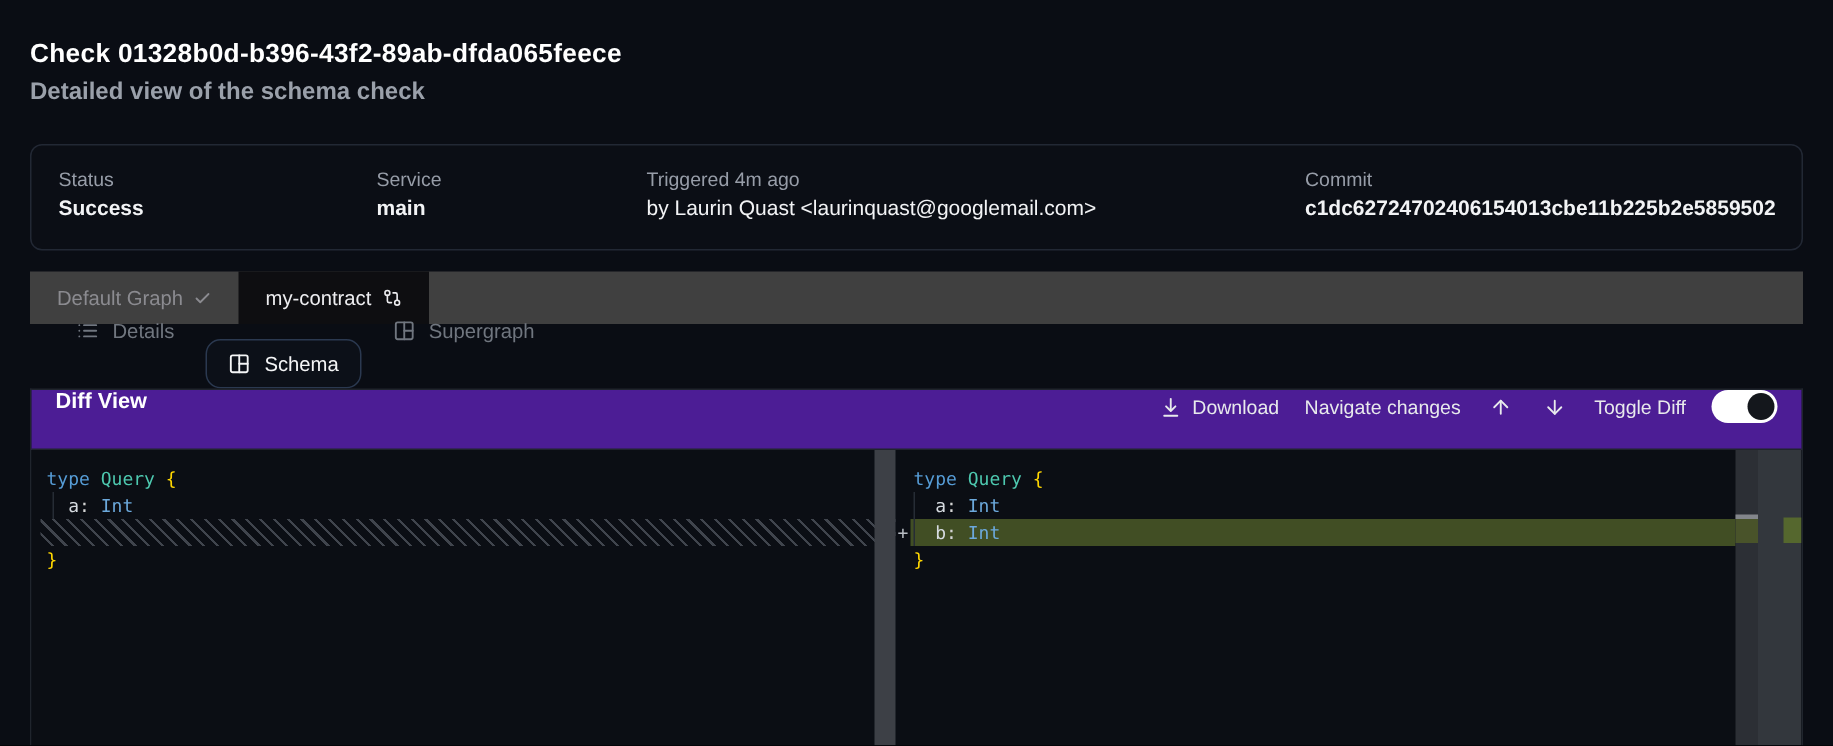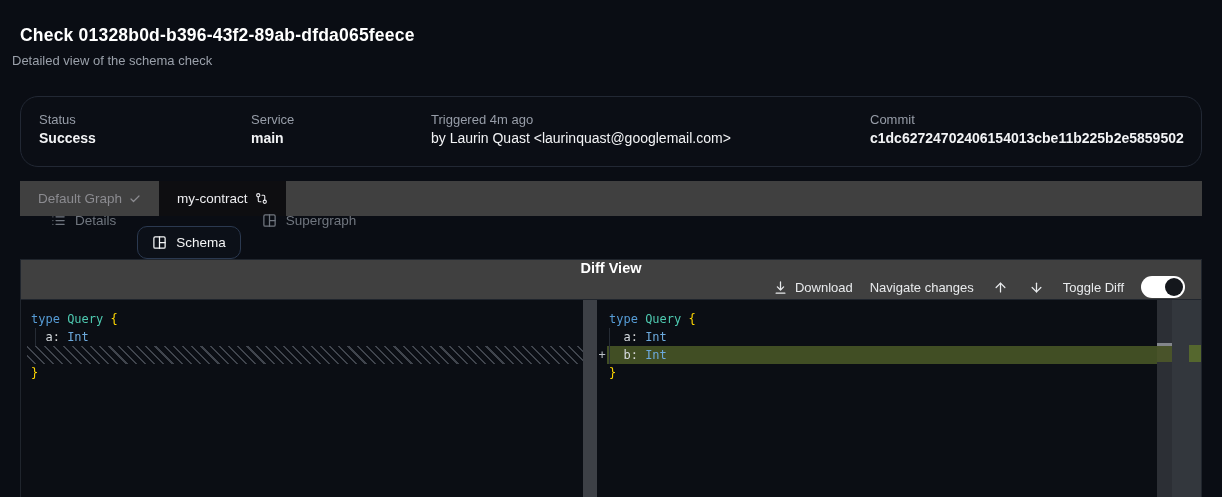--- a/index.html
+++ b/index.html
@@ -8,44 +8,44 @@
   }
   *{margin:0;padding:0;box-sizing:border-box;}
   html,body{background:#000;}
   .screen{
     position:relative;width:1222px;height:497px;overflow:hidden;
     background:var(--page);
     font-family:"Liberation Sans",sans-serif;color:#e6e8ea;
   }
   
   .page-title{position:absolute;left:20px;top:25px;font-size:17.5px;font-weight:600;color:#fff;letter-spacing:.2px;}
-  .page-subtitle{position:absolute;left:12px;top:53px;font-size:13px;color:#9aa0aa;font-weight:400;}
+  .page-subtitle{position:absolute;left:20px;top:53px;font-size:16px;color:#9aa0aa;font-weight:700;}
   
   .meta-card{position:absolute;left:20px;top:96px;width:1182px;height:71px;
-    border:1px solid #222834;border-radius:18px;background:#0b0e15;}
+    border:1px solid #222834;border-radius:8px;background:#0b0e15;}
   .meta-col{position:absolute;top:0;height:100%;}
   .meta-label{position:absolute;top:15px;font-size:13px;color:#979da8;white-space:nowrap;}
   .meta-value{position:absolute;top:33px;font-size:14px;color:#f2f3f5;font-weight:700;white-space:nowrap;}
   .meta-value.regular{font-weight:400;}
   .col-status{left:18px;} .col-service{left:230px;} .col-triggered{left:410px;} .col-commit{left:849px;}
   
   .graph-tabs{position:absolute;left:20px;top:181px;width:1182px;height:35px;background:#404040;display:flex;align-items:stretch;}
   .graph-tab{display:flex;align-items:center;gap:7px;padding:0 18px;font-size:13.5px;color:#8b8b90;
     background:transparent;border:none;cursor:pointer;font-family:inherit;white-space:nowrap;}
   .graph-tab.active{background:#0e0e11;color:#ededf0;}
   .graph-tab svg{flex:0 0 auto;}
   
   .view-tabs{position:absolute;left:20px;top:199px;width:1182px;height:43px;display:flex;align-items:center;padding-left:16px;gap:6px;}
   .view-tab{display:flex;align-items:center;gap:9px;padding:8px 14px;font-size:13.5px;color:#70767f;
     background:transparent;border:1px solid transparent;border-radius:10px;cursor:pointer;font-family:inherit;white-space:nowrap;}
   .view-tab.active{border-color:#2b3950;color:#f4f5f6;background:#0c1018;margin-top:44px;}
   
   .diff-card{position:absolute;left:20px;top:259px;width:1182px;height:238px;
     border:1px solid #20252d;border-bottom:none;background:#0b0e15;}
-  .diff-toolbar{height:40px;border-bottom:1px solid #20252d;display:flex;align-items:center;padding:0 16px;background:#404040;flex-direction:column;}
+  .diff-toolbar{height:40px;border-bottom:1px solid #20252d;display:flex;align-items:flex-start;padding:0 16px;background:#4c1d95;}
   .diff-title{font-size:14.5px;font-weight:700;color:#fff;}
   .toolbar-actions{margin-left:auto;display:flex;align-items:center;gap:17px;}
   .tool-btn{display:flex;align-items:center;gap:7px;background:transparent;border:none;color:#e8eaec;
     font-size:13px;cursor:pointer;font-family:inherit;white-space:nowrap;padding:0;}
   .icon-btn{background:transparent;border:none;color:#e8eaec;cursor:pointer;display:flex;align-items:center;padding:0 2px;}
   .toggle{position:relative;width:44px;height:22px;border-radius:11px;background:#3a3f46;border:none;cursor:pointer;}
   .toggle .knob{position:absolute;top:2px;left:2px;width:18px;height:18px;border-radius:50%;background:#14171c;transition:left .1s;}
   .toggle.on{background:#ffffff;}
   .toggle.on .knob{left:24px;}
   

